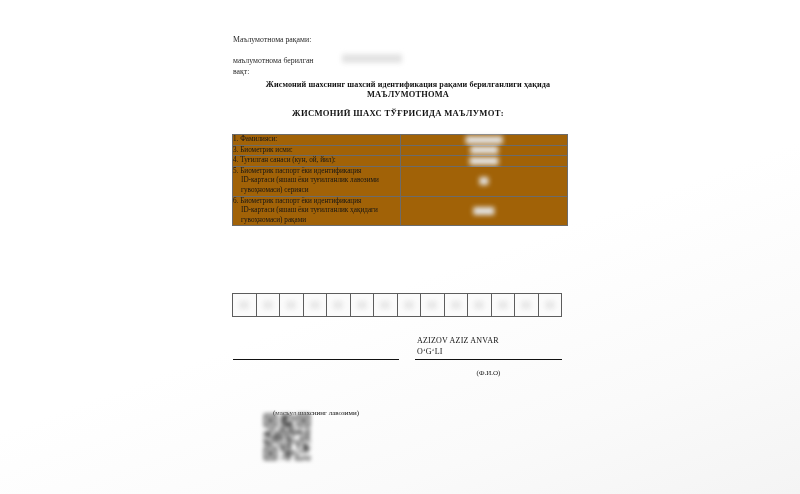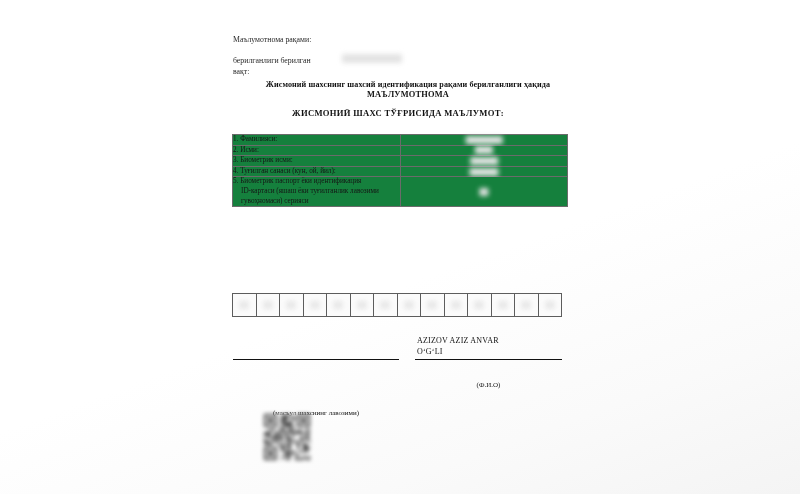--- a/index.html
+++ b/index.html
@@ -93,21 +93,21 @@
     left: 232px;
     top: 134px;
     width: 333px;
     border-collapse: collapse;
     table-layout: fixed;
   }
   .table td {
     border: 1px solid #6b6b6b;
     vertical-align: top;
     padding: 0;
-    background: #15803d;
+    background: #a16207;
   }
   .cell-label {
     width: 167px;
     font-size: 7.2px;
     line-height: 9.6px;
     padding: 3.5px 4px 3.5px 5px;
     color: #151515;
   }
   .cell-label .cont {
     display: block;
@@ -178,21 +178,21 @@
   #sig-rule-left  { left: 233px; top: 359px; width: 166px; }
   #sig-rule-right { left: 415px; top: 359px; width: 147px; }
 
   .sig-caption {
     position: absolute;
     font-size: 7px;
     color: #151515;
     text-align: center;
   }
   #sig-caption-left  { left: 233px; top: 369px; width: 166px; margin-top: 40px; }
-  #sig-caption-right { left: 415px; top: 369px; width: 147px; margin-top: 12px; }
+  #sig-caption-right { left: 415px; top: 369px; width: 147px; }
 
   
   .qr-wrap {
     position: absolute;
     left: 264px;
     top: 414px;
     width: 46px;
     height: 46px;
     filter: blur(1.9px);
     -webkit-filter: blur(1.9px);
@@ -201,49 +201,40 @@
 </style>
 </head>
 <body>
 
 <div class="page"></div>
 
 <div class="doc">
 
   <div class="hdr-line" id="hdr-number">Маълумотнома рақами:</div>
 
-  <div class="hdr-line" id="hdr-issued">берилганлиги берилган
+  <div class="hdr-line" id="hdr-issued">маълумотнома берилган
 вақт:</div>
 
   <span class="redact" id="hdr-issued-val">•••••••••</span>
 
   <div class="title" id="title-l1">Жисмоний шахснинг шахсий идентификация рақами берилганлиги ҳақида</div>
 
   <div class="title" id="title-l2">МАЪЛУМОТНОМА</div>
 
   <div class="title" id="section-title">ЖИСМОНИЙ ШАХС ТЎҒРИСИДА МАЪЛУМОТ:</div>
 
   <table class="table">
     <tbody>
       <tr>
         <td class="cell-label">
           <span>1.</span>
           <span>Фамилияси:</span>
         </td>
         <td class="cell-value">
           <span class="redact">••••••••••••</span>
-        </td>
-      </tr>
-      <tr>
-        <td class="cell-label">
-          <span>2.</span>
-          <span>Исми:</span>
-        </td>
-        <td class="cell-value">
-          <span class="redact">••••••</span>
         </td>
       </tr>
       <tr>
         <td class="cell-label">
           <span>3.</span>
           <span>Биометрик исми:</span>
         </td>
         <td class="cell-value">
           <span class="redact">•••••••••</span>
         </td>
@@ -259,20 +250,31 @@
       </tr>
       <tr>
         <td class="cell-label">
           <span>5.</span>
           <span>Биометрик паспорт ёки идентификация</span>
           <span class="cont">ID-картаси (яшаш ёки туғилганлик
 лавозими гувоҳномаси) серияси</span>
         </td>
         <td class="cell-value">
           <span class="redact">•••</span>
+        </td>
+      </tr>
+      <tr>
+        <td class="cell-label">
+          <span>6.</span>
+          <span>Биометрик паспорт ёки идентификация</span>
+          <span class="cont">ID-картаси (яшаш ёки туғилганлик
+ҳақидаги гувоҳномаси) рақами</span>
+        </td>
+        <td class="cell-value">
+          <span class="redact">•••••••</span>
         </td>
       </tr>
     </tbody>
   </table>
 
 
   <div class="pin-row" id="pin-row">
       <div class="pin-box">
         <span class="redact">•</span>
       </div>

